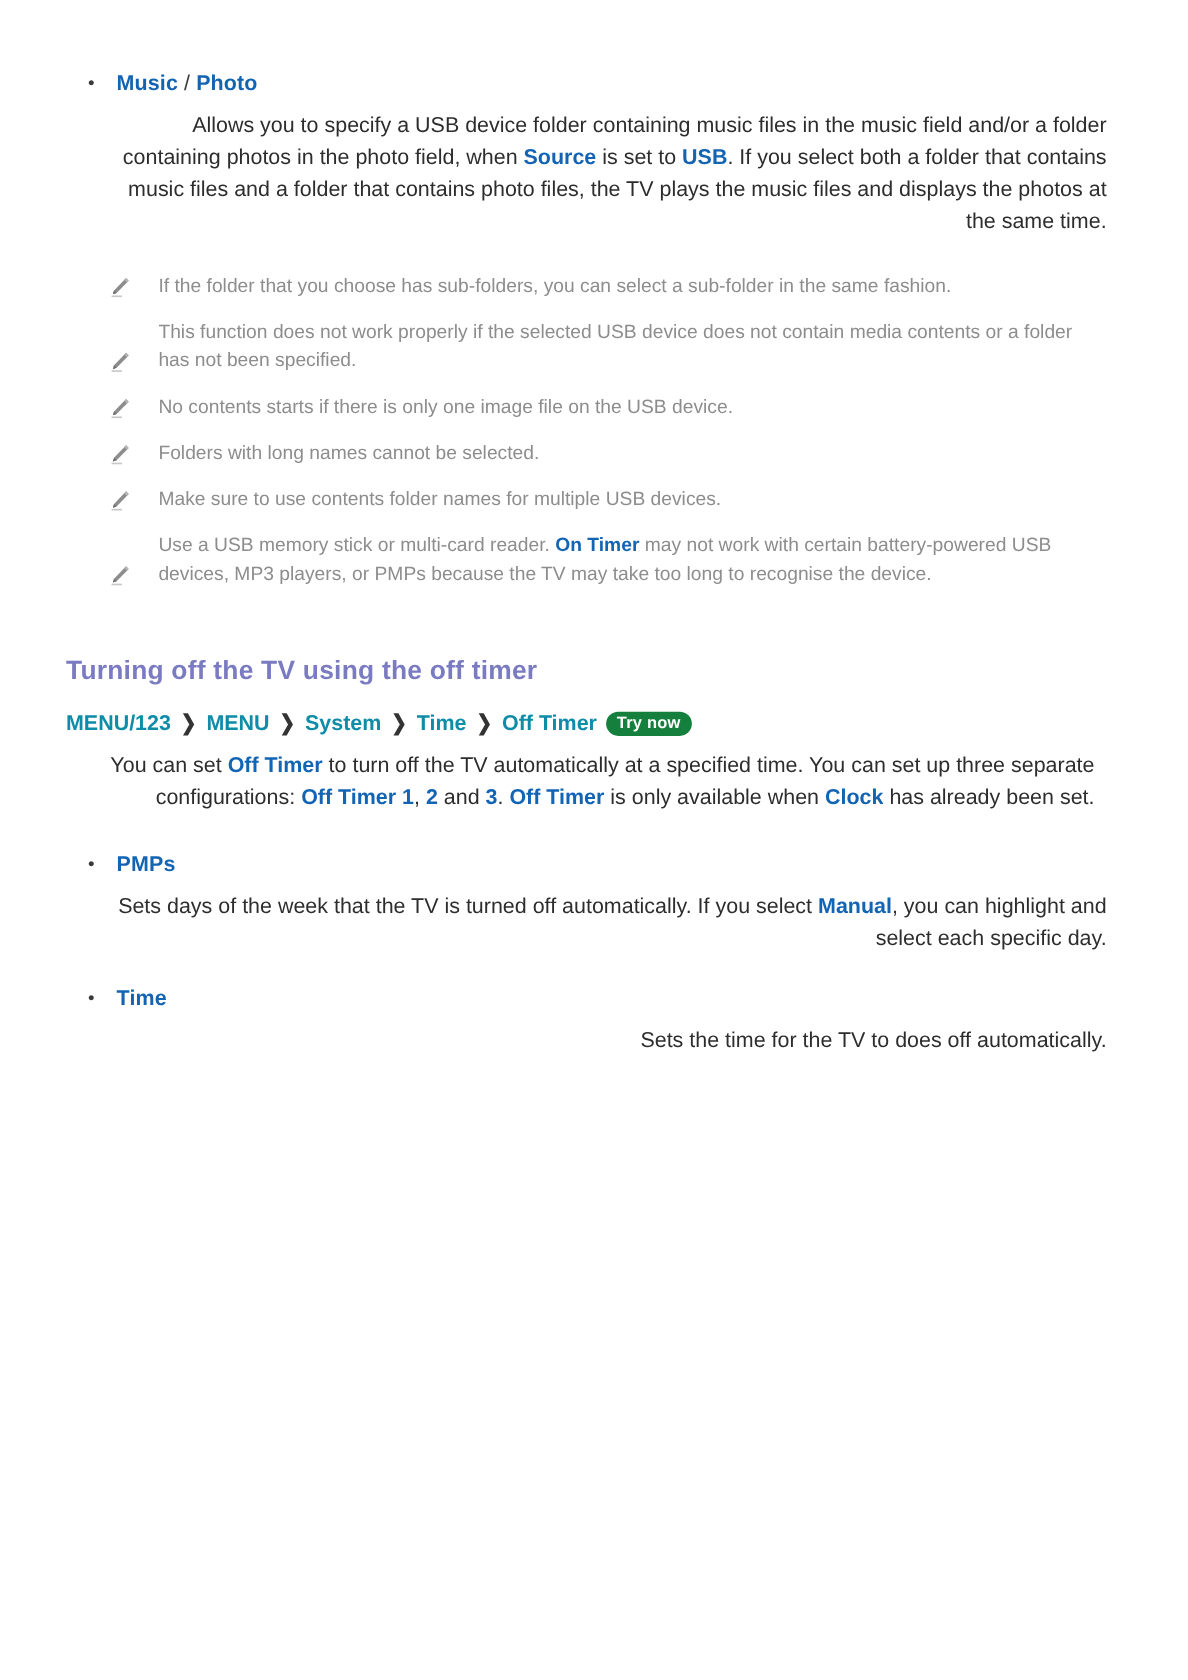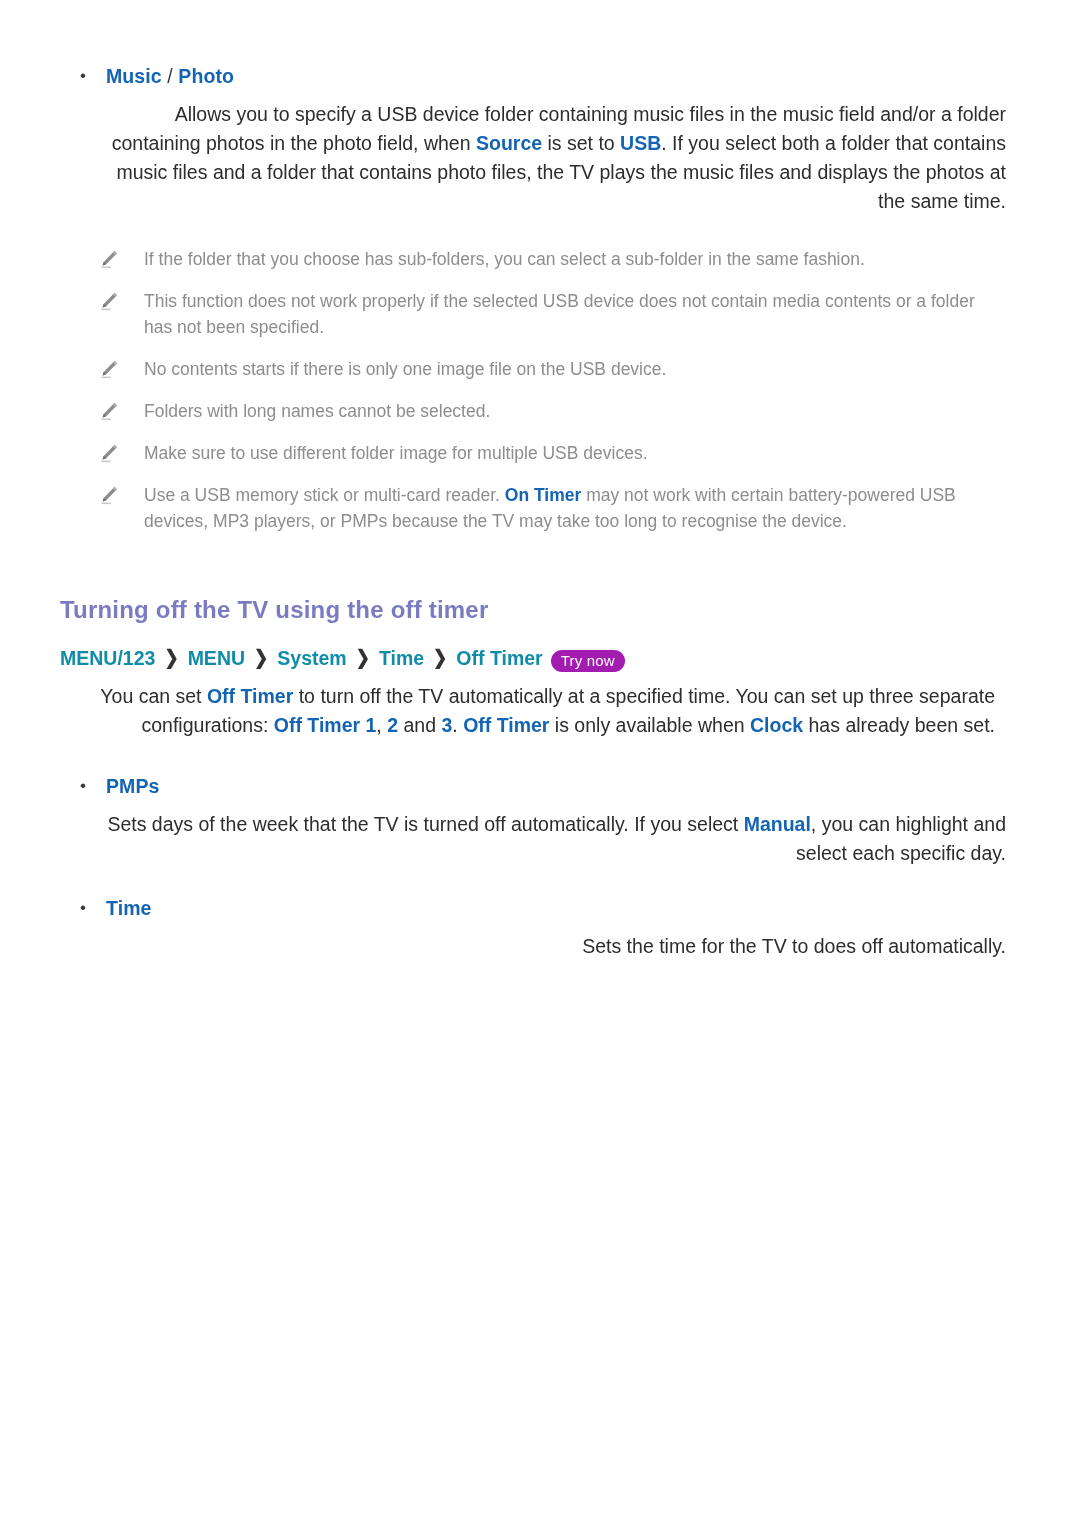--- a/index.html
+++ b/index.html
@@ -68,21 +68,21 @@
   }
   .indent-1 { margin-left: 46px; }
 
   
   .note-list {
     margin: 30px 0 0 0;
     padding: 0;
   }
   .note {
     display: flex;
-    align-items: flex-start;
+    align-items: flex-end;
     margin-bottom: 16px;
   }
   .note:last-child { margin-bottom: 0; }
   .note-icon {
     flex: 0 0 auto;
     width: 46px;
     padding-left: 38px;
     box-sizing: content-box;
     padding-top: 2px;
   }
@@ -104,38 +104,38 @@
   }
 
   
   .breadcrumb {
     margin: 20px 0 0 0;
     font-size: 19.5px;
     font-weight: bold;
     color: #0e8ca8;
     line-height: 28px;
     display: flex;
-    align-items: flex-end;
+    align-items: center;
     flex-wrap: wrap;
   }
   .crumb { color: #0e8ca8; font-weight: bold; }
   .crumb-sep {
     color: #333333;
     font-weight: bold;
     margin: 0 9px;
     font-size: 17px;
     display: inline-block;
     transform: scaleY(1.15);
   }
   .try-now {
     display: inline-block;
-    background: #a21caf;
+    background: #15803d;
     color: #ffffff;
     font-size: 15px;
-    font-weight: normal;
+    font-weight: bold;
     border-radius: 11px;
     padding: 2px 10px 3px 10px;
     margin-left: 8px;
     line-height: 17px;
     letter-spacing: 0.2px;
   }
 
   .spacer-lg { height: 18px; }
 </style>
 </head>
@@ -206,21 +206,21 @@
 
       <div class="note">
         <span class="note-icon">
           <svg width="22" height="22" viewBox="0 0 22 22">
             <path d="M16.6 2.7 L19.0 5.2 L8.0 16.4 L4.6 17.6 L5.7 14.1 Z" fill="#8d8d8d"></path>
             <path d="M16.6 2.7 L19.0 5.2 L17.4 6.8 L15.0 4.3 Z" fill="#b5b5b5"></path>
             <path d="M5.7 14.1 L8.0 16.4 L4.6 17.6 Z" fill="#6e6e6e"></path>
             <rect x="3.4" y="18.6" width="9.5" height="1.5" fill="#c8c8c8"></rect>
           </svg>
         </span>
-        <span class="note-text">Make sure to use different folder image for multiple USB devices.</span>
+        <span class="note-text">Make sure to use contents folder names for multiple USB devices.</span>
       </div>
 
       <div class="note">
         <span class="note-icon">
           <svg width="22" height="22" viewBox="0 0 22 22">
             <path d="M16.6 2.7 L19.0 5.2 L8.0 16.4 L4.6 17.6 L5.7 14.1 Z" fill="#8d8d8d"></path>
             <path d="M16.6 2.7 L19.0 5.2 L17.4 6.8 L15.0 4.3 Z" fill="#b5b5b5"></path>
             <path d="M5.7 14.1 L8.0 16.4 L4.6 17.6 Z" fill="#6e6e6e"></path>
             <rect x="3.4" y="18.6" width="9.5" height="1.5" fill="#c8c8c8"></rect>
           </svg>

